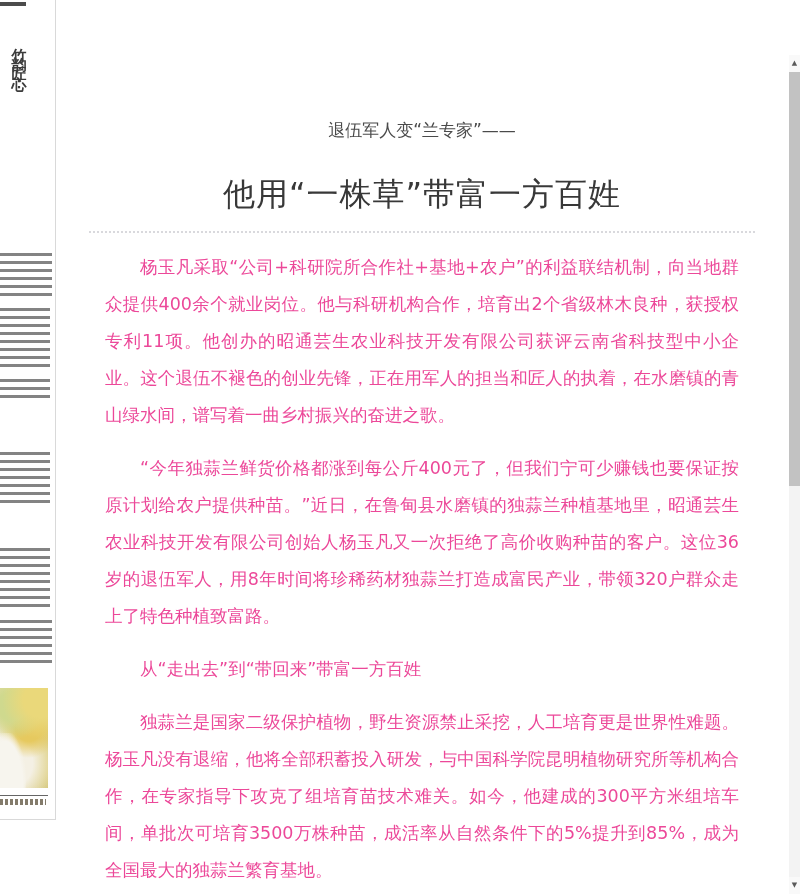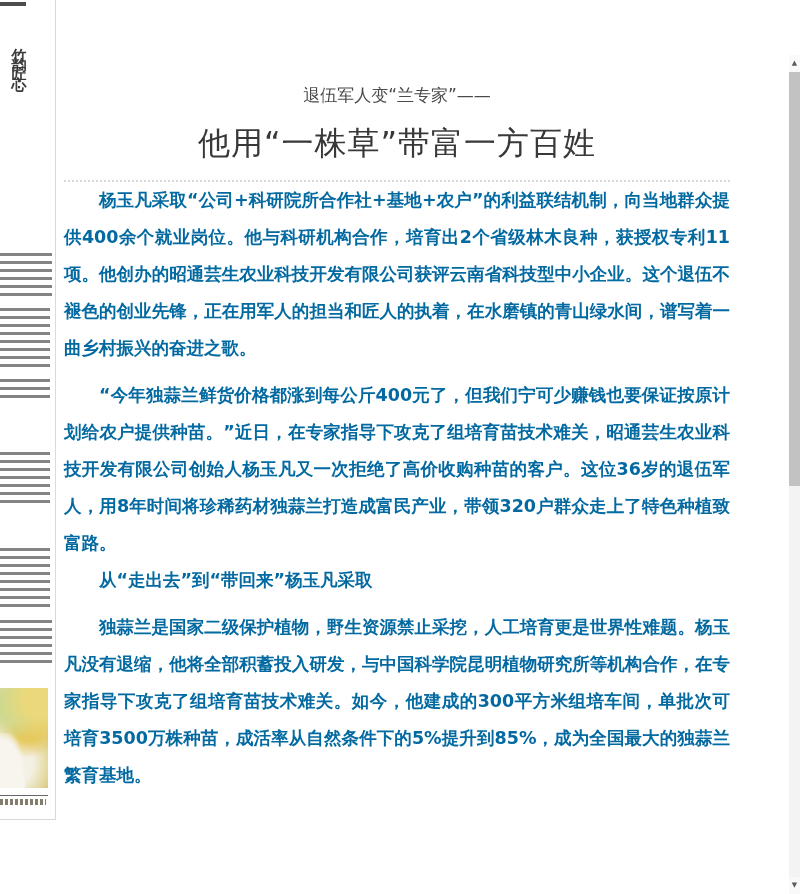--- a/index.html
+++ b/index.html
@@ -32,28 +32,28 @@
       radial-gradient(circle at 80% 70%, #d9c96e 0 22%, transparent 50%),
       linear-gradient(135deg, #e8dca8, #cdbf72);
     filter:blur(.4px); }
   .photo-cloth { position:absolute; left:0; bottom:0; width:26px; height:55px;
     background:radial-gradient(ellipse at 20% 100%, #f7f5ee 0 60%, transparent 75%); }
   .paper-caption-rule { position:absolute; left:0; top:795px; width:48px; height:1px; background:#666; }
   .paper-caption { position:absolute; left:0; top:799px; width:46px; height:6px;
     background:repeating-linear-gradient(to right, rgba(100,90,70,.8) 0 3px, transparent 3px 5px); }
 
   
-  .article { position:absolute; left:40px; top:0; width:714px; height:742px;
-    padding:84px 24px 0 24px; color:#3d3d3d; }
+  .article { position:absolute; left:65px; top:0; width:714px; height:742px;
+    padding:119px 24px 0 24px; color:#3d3d3d; }
   .kicker { text-align:center; font-size:17px; line-height:22px; color:#4a4a4a; }
-  .headline { text-align:center; font-size:32px; line-height:46px; margin-top:14px;
+  .headline { text-align:center; font-size:32px; line-height:46px; margin-top:30px;
     color:#383838; font-weight:400; letter-spacing:1px; }
   .dotted-divider { margin-top:14px; border-top:2px dotted #d9d9dd; height:0; }
   .body-text p { font-size:17.5px; line-height:37px; text-align:justify;
-    text-indent:2em; color:#0369a1; margin:0;font-weight:bold; }
+    text-indent:2em; color:#ec4899; margin:16px; }
   .body-text p.gap { margin-top:10px; }
   .section-heading { font-size:17.5px; line-height:37px; text-indent:2em; color:#3a3a3a; }
 
   
   .scrollbar { position:absolute; right:0; top:55px; width:11px; height:839px; background:#f3f3f3; }
   .sb-btn { position:absolute; left:0; width:11px; height:17px; background:#f9f9f9;
     display:flex; align-items:center; justify-content:center; }
   .sb-btn.up { top:0; }
   .sb-btn.down { bottom:0; }
   .sb-arrow { font-size:7px; color:#5a5a5a; line-height:1; }
@@ -80,22 +80,22 @@
     <div class="paper-caption"></div>
   </div>
 
   <div class="article">
     <div class="kicker">退伍军人变“兰专家”——</div>
     <h1 class="headline">他用“一株草”带富一方百姓</h1>
     <div class="dotted-divider"></div>
 
     <div class="body-text">
       <p>杨玉凡采取“公司+科研院所合作社+基地+农户”的利益联结机制，向当地群众提供400余个就业岗位。他与科研机构合作，培育出2个省级林木良种，获授权专利11项。他创办的昭通芸生农业科技开发有限公司获评云南省科技型中小企业。这个退伍不褪色的创业先锋，正在用军人的担当和匠人的执着，在水磨镇的青山绿水间，谱写着一曲乡村振兴的奋进之歌。</p>
-      <p class="gap">“今年独蒜兰鲜货价格都涨到每公斤400元了，但我们宁可少赚钱也要保证按原计划给农户提供种苗。”近日，在专家指导下攻克了组培育苗技术难关，昭通芸生农业科技开发有限公司创始人杨玉凡又一次拒绝了高价收购种苗的客户。这位36岁的退伍军人，用8年时间将珍稀药材独蒜兰打造成富民产业，带领320户群众走上了特色种植致富路。</p>
-      <p class="section-heading">从“走出去”到“带回来”杨玉凡采取</p>
+      <p class="gap">“今年独蒜兰鲜货价格都涨到每公斤400元了，但我们宁可少赚钱也要保证按原计划给农户提供种苗。”近日，在鲁甸县水磨镇的独蒜兰种植基地里，昭通芸生农业科技开发有限公司创始人杨玉凡又一次拒绝了高价收购种苗的客户。这位36岁的退伍军人，用8年时间将珍稀药材独蒜兰打造成富民产业，带领320户群众走上了特色种植致富路。</p>
+      <p class="section-heading">从“走出去”到“带回来”带富一方百姓</p>
       <p class="gap">独蒜兰是国家二级保护植物，野生资源禁止采挖，人工培育更是世界性难题。杨玉凡没有退缩，他将全部积蓄投入研发，与中国科学院昆明植物研究所等机构合作，在专家指导下攻克了组培育苗技术难关。如今，他建成的300平方米组培车间，单批次可培育3500万株种苗，成活率从自然条件下的5%提升到85%，成为全国最大的独蒜兰繁育基地。</p>
     </div>
   </div>
 
   <div class="scrollbar">
     <div class="sb-btn up">
       <span class="sb-arrow">▲</span>
     </div>
     <div class="sb-thumb"></div>
     <div class="sb-btn down">

